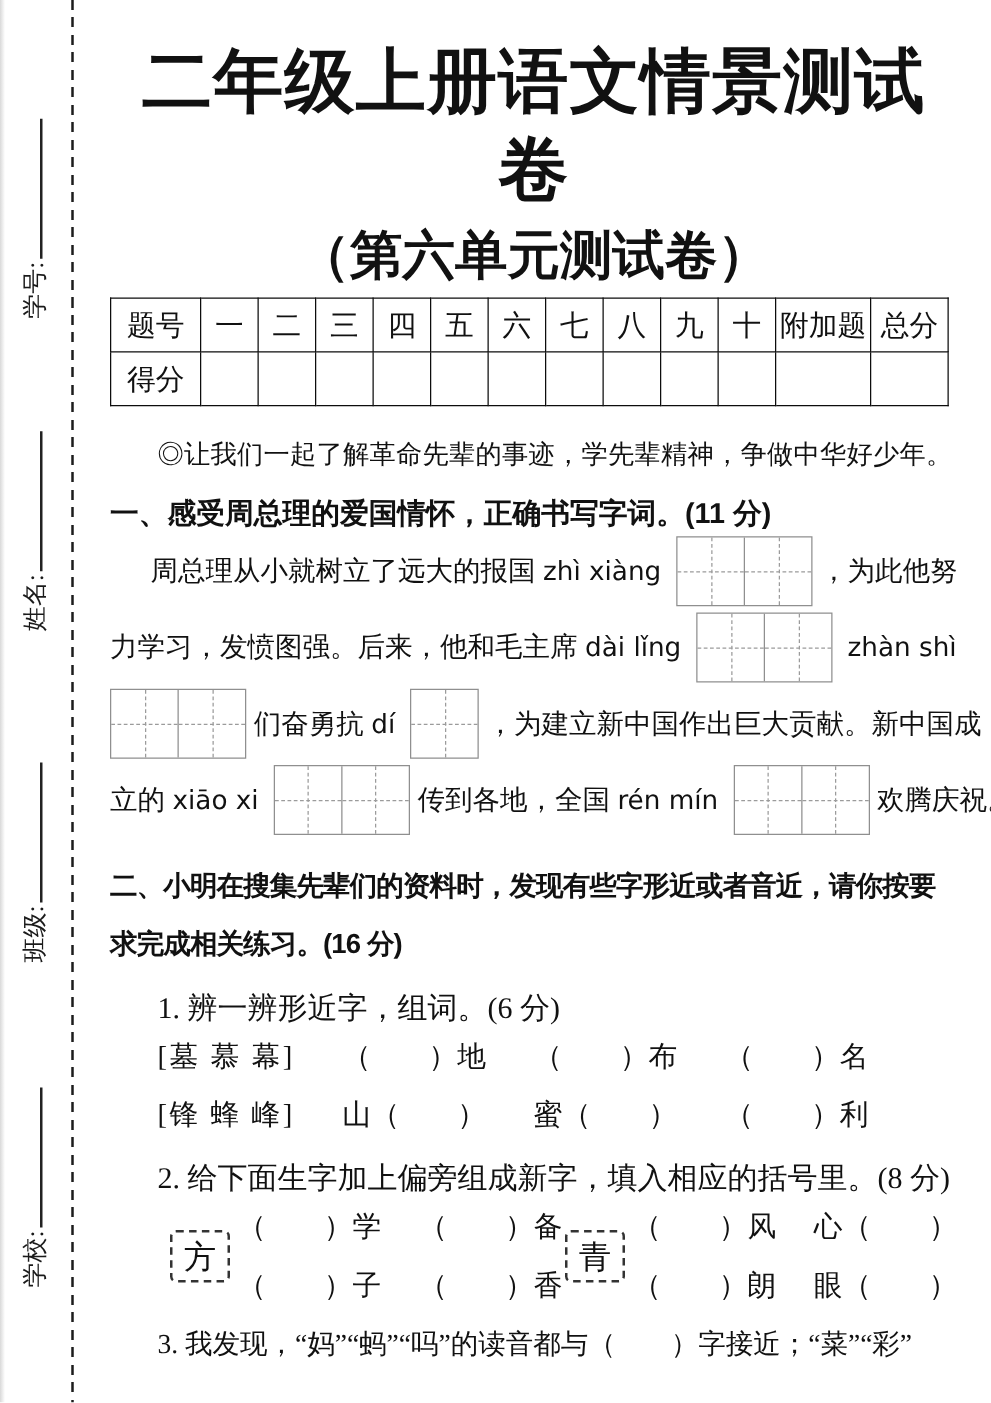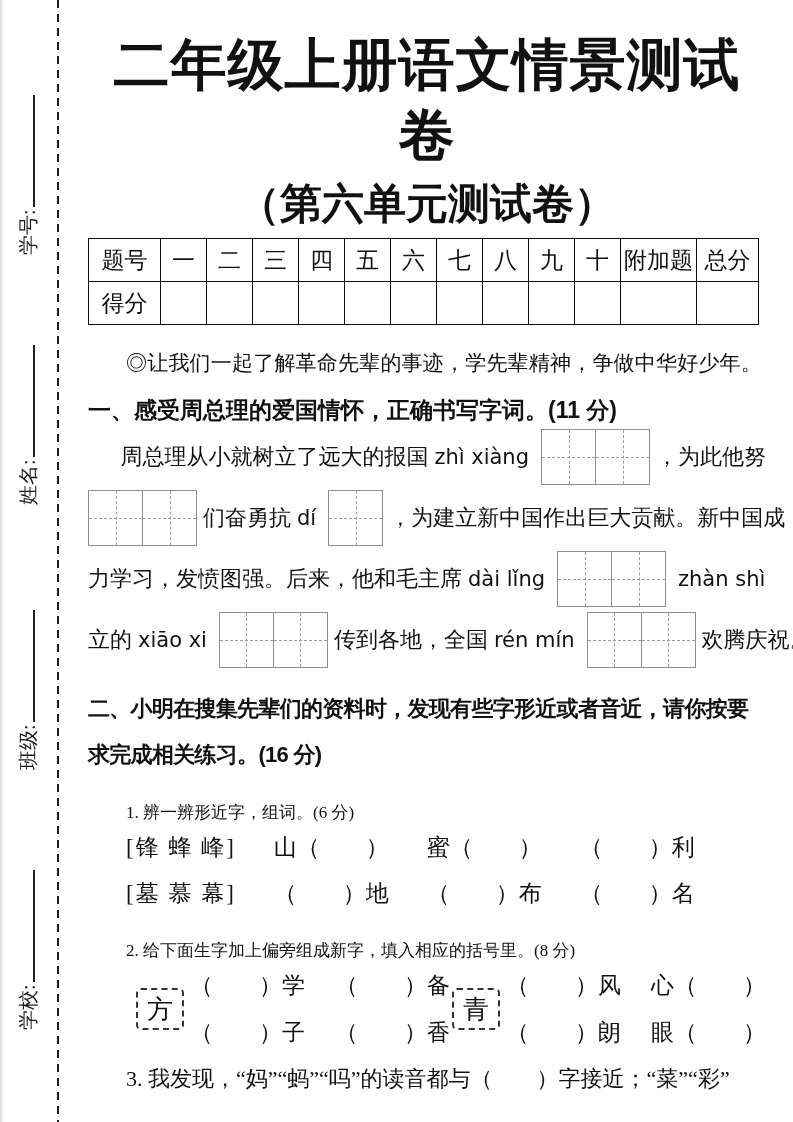--- a/index.html
+++ b/index.html
@@ -47,21 +47,21 @@
   .pinyin{font-family:"DejaVu Sans",sans-serif;font-size:21px;margin:0 6px;}
 
   .wbox{display:flex;border:1px solid #8f8f8f;margin:0 6px;flex:0 0 auto;background:#fff;}
   .wcell{width:53px;height:54px;position:relative;}
   .wcell + .wcell{border-left:1px solid #8f8f8f;}
   .wcell::before{content:"";position:absolute;left:50%;top:0;bottom:0;
     border-left:1px dashed #9b9b9b;}
   .wcell::after{content:"";position:absolute;top:50%;left:0;right:0;
     border-top:1px dashed #9b9b9b;}
 
-  .q-title{margin-top:23px;padding-left:38px;font-size:17px;}
+  .q-title{margin-top:12px;padding-left:38px;font-size:24px;}
   .q1row{display:flex;align-items:center;padding-left:38px;height:46px;
     font-size:23px;gap:38px;white-space:nowrap;}
   .q1row .bracket{letter-spacing:2px;}
 
   .q2wrap{display:flex;align-items:center;padding-left:48px;margin-top:8px;}
   .q2group{display:flex;align-items:center;}
   .charbox{width:44px;height:38px;border:2px dashed #333;border-radius:5px;
     display:flex;align-items:center;justify-content:center;font-size:26px;
     flex:0 0 auto;background:#fff;}
   .q2grid{display:grid;grid-template-columns:auto auto;column-gap:30px;row-gap:16px;
@@ -156,72 +156,72 @@
       <span>周总理从小就树立了远大的报国</span>
       <span class="pinyin">zhì xiàng</span>
       <span class="wbox">
           <span class="wcell"></span>
           <span class="wcell"></span>
         </span>
       <span>，为此他努</span>
     </div>
 
     <div class="prow">
+      <span>力学习，发愤图强。后来，他和毛主席</span>
+      <span class="pinyin">dài lǐng</span>
+      <span class="wbox">
+          <span class="wcell"></span>
+          <span class="wcell"></span>
+        </span>
+      <span class="pinyin">zhàn shì</span>
+    </div>
+
+    <div class="prow">
       <span class="wbox" style="margin-left:0">
           <span class="wcell"></span>
           <span class="wcell"></span>
         </span>
       <span>们奋勇抗</span>
       <span class="pinyin">dí</span>
       <span class="wbox">
           <span class="wcell"></span>
         </span>
       <span>，为建立新中国作出巨大贡献。新中国成</span>
     </div>
 
     <div class="prow">
-      <span>力学习，发愤图强。后来，他和毛主席</span>
-      <span class="pinyin">dài lǐng</span>
-      <span class="wbox">
-          <span class="wcell"></span>
-          <span class="wcell"></span>
-        </span>
-      <span class="pinyin">zhàn shì</span>
-    </div>
-
-    <div class="prow">
       <span>立的</span>
       <span class="pinyin">xiāo xi</span>
       <span class="wbox">
           <span class="wcell"></span>
           <span class="wcell"></span>
         </span>
       <span>传到各地，全国</span>
       <span class="pinyin">rén mín</span>
       <span class="wbox">
           <span class="wcell"></span>
           <span class="wcell"></span>
         </span>
       <span>欢腾庆祝。</span>
     </div>
 
     <div class="sec-head2">二、小明在搜集先辈们的资料时，发现有些字形近或者音近，请你按要求完成相关练习。(16 分)</div>
 
     <div class="q-title">1. 辨一辨形近字，组词。(6 分)</div>
+    <div class="q1row">
+      <span class="bracket">[墓  慕  幕]</span>
+      <span>（　　）地</span>
+      <span>（　　）布</span>
+      <span>（　　）名</span>
+    </div>
     <div class="q1row">
       <span class="bracket">[锋  蜂  峰]</span>
       <span>山（　　）</span>
       <span>蜜（　　）</span>
       <span>（　　）利</span>
-    </div>
-    <div class="q1row">
-      <span class="bracket">[墓  慕  幕]</span>
-      <span>（　　）地</span>
-      <span>（　　）布</span>
-      <span>（　　）名</span>
     </div>
 
     <div class="q-title">2. 给下面生字加上偏旁组成新字，填入相应的括号里。(8 分)</div>
     <div class="q2wrap">
       <div class="q2group">
         <div class="charbox">方</div>
         <div class="q2grid">
           <span>（　　）学</span>
           <span>（　　）备</span>
           <span>（　　）子</span>

